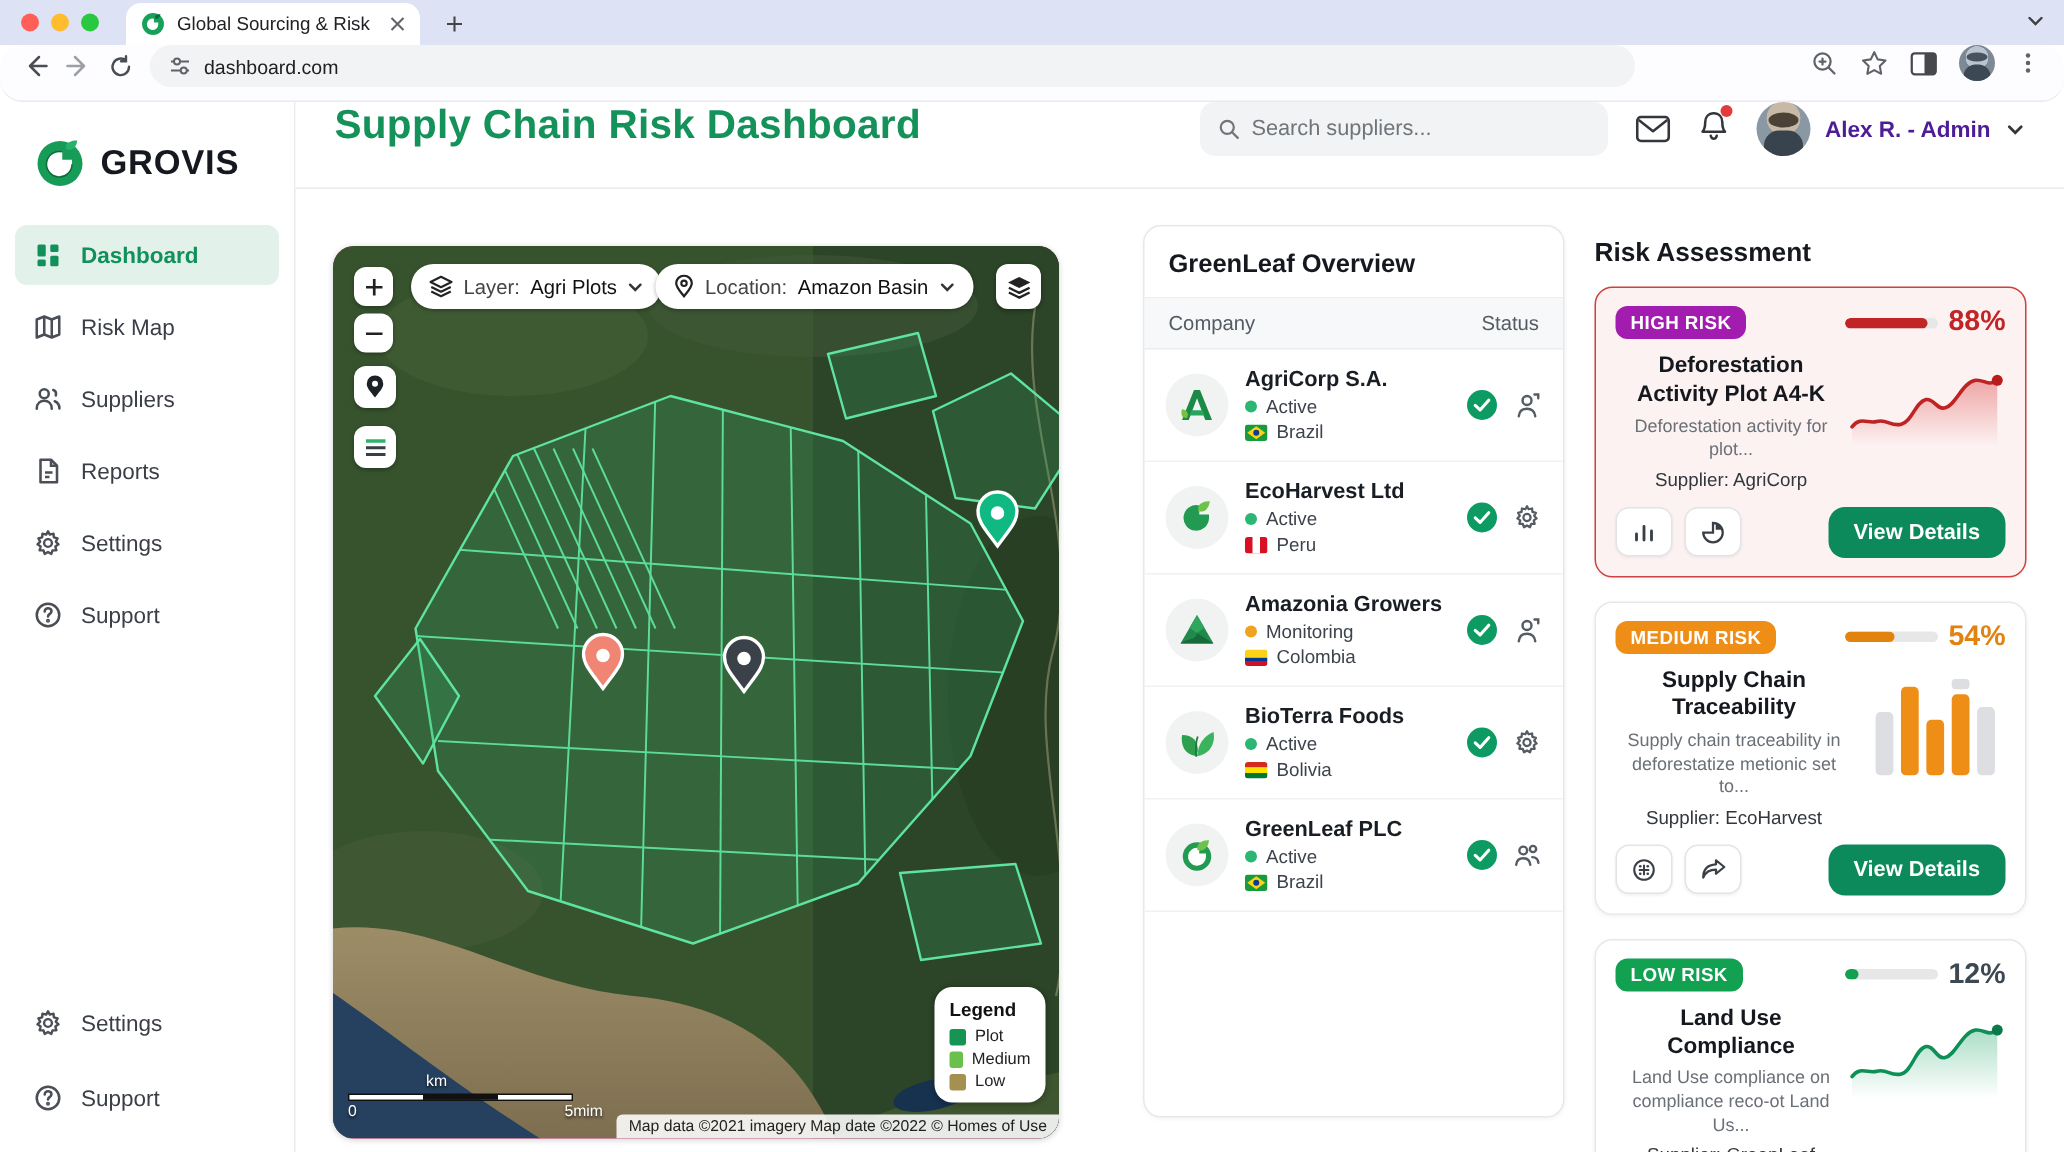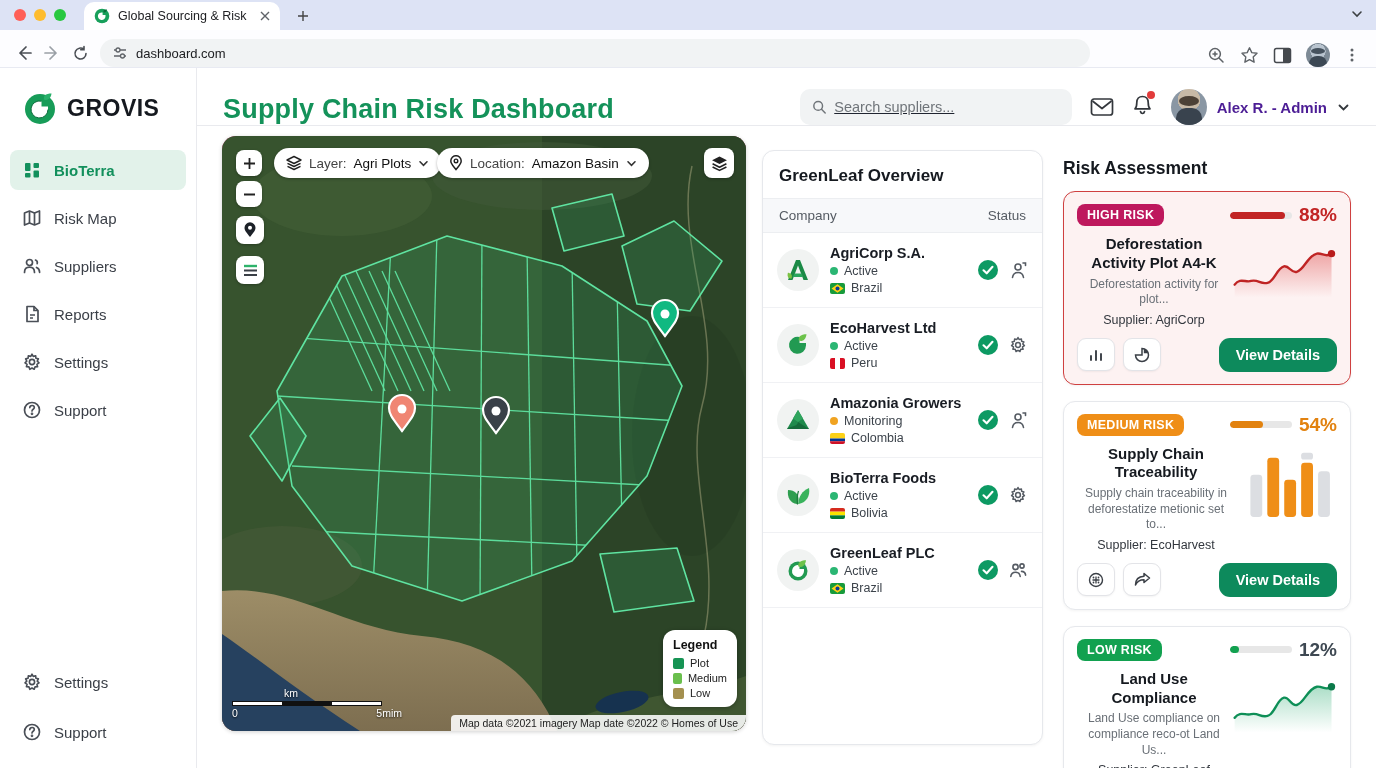--- a/index.html
+++ b/index.html
@@ -11,21 +11,21 @@
   .tabstrip { position:absolute; left:0; top:0; width:1376px; height:30px; background:#dde3f5; }
   .lights { position:absolute; left:14px; top:9px; display:flex; gap:8px; }
   .light { width:12px; height:12px; border-radius:50%; }
   .light.r { background:#ff5f57; } .light.y { background:#febc2e; } .light.g { background:#28c840; }
   .tab { position:absolute; left:84px; top:2px; width:196px; height:28px; background:#fff;
          border-radius:10px 10px 0 0; display:flex; align-items:center; gap:8px; padding:0 10px; }
   .tab-title { font-size:12.5px; color:#202124; flex:1; white-space:nowrap; overflow:hidden; }
   .newtab { position:absolute; left:292px; top:5px; width:22px; height:22px; display:flex; align-items:center; justify-content:center; border-radius:50%; }
   .tabchevron { position:absolute; right:12px; top:7px; }
   .addressbar { position:absolute; left:0; top:30px; width:1376px; height:38px; background:#fdfdff;
-                display:flex; align-items:flex-end; padding:0 10px; border-bottom:1px solid #e8eaf2; }
+                display:flex; align-items:flex-start; padding:0 10px; border-bottom:1px solid #e8eaf2;border-radius:15px; }
   .navbtn { width:28px; height:28px; display:flex; align-items:center; justify-content:center; border-radius:50%; }
   .urlpill { height:28px; flex:1; margin:0 12px 0 6px; background:#f1f3f4; border-radius:14px;
              display:flex; align-items:center; gap:8px; padding:0 12px; max-width:990px; }
   .url-text { font-size:13px; color:#202124; }
   .chrome-right { display:flex; align-items:center; gap:14px; margin-left:auto; padding-right:6px; }
   .mini-avatar { width:24px; height:24px; border-radius:50%; background:radial-gradient(circle at 50% 35%, #b9c4cf 0 38%, #7d8a96 39% 100%); position:relative; overflow:hidden;}
   .mini-avatar::after{content:""; position:absolute; left:5px; top:5px; width:14px; height:6px; border-radius:50%; background:#46525e;}
   .mini-avatar::before{content:""; position:absolute; left:3px; top:13px; width:18px; height:12px; border-radius:8px 8px 0 0; background:#3c4854;}
 
   
@@ -35,36 +35,36 @@
   .brand-name { font-size:23px; font-weight:800; letter-spacing:.5px; color:#15191f; }
   .nav { display:flex; flex-direction:column; gap:8px; padding:0 10px; }
   .nav-item { display:flex; align-items:center; gap:12px; height:40px; padding:0 12px; border-radius:8px; cursor:pointer; }
   .nav-item .lbl { font-size:15px; color:#3a3f47; font-weight:500; }
   .nav-item.active { background:#e2f2ea; }
   .nav-item.active .lbl { color:#12905c; font-weight:700; }
   .nav-item svg { stroke:#4a4f57; }
   .nav-item.active svg { stroke:#12905c; }
   .sidebar-footer { position:absolute; left:10px; bottom:16px; width:177px; display:flex; flex-direction:column; gap:10px; }
 
-  .header { position:absolute; left:197px; top:0; width:1179px; height:58px; background:#fff; border-bottom:1px solid #e9eaee; display:flex; align-items:flex-end; padding:0 26px; }
+  .header { position:absolute; left:197px; top:0; width:1179px; height:58px; background:#fff; border-bottom:1px solid #e9eaee; display:flex; align-items:flex-start; padding:0 26px; }
   .page-title { font-size:27px; font-weight:800; color:#14925a; letter-spacing:.2px; }
   .header-right { margin-left:auto; display:flex; align-items:center; gap:18px; }
-  .search { width:272px; height:36px; background:#f1f3f4; border-radius:10px; display:flex; align-items:center; gap:8px; padding:0 12px;text-decoration:underline; }
+  .search { width:272px; height:36px; background:#f1f3f4; border-radius:10px; display:flex; align-items:center; gap:8px; padding:0 12px; }
   .search input { border:none; outline:none; background:transparent; font-size:14.5px; color:#333; width:100%; font-family:"Liberation Sans",sans-serif; }
   .search input::placeholder { color:#70757a; }
   .bell-wrap { position:relative; }
   .bell-dot { position:absolute; right:-2px; top:-3px; width:8px; height:8px; border-radius:50%; background:#e23b3b; }
   .user { display:flex; align-items:center; gap:10px; cursor:pointer; }
   .avatar { width:36px; height:36px; border-radius:50%; background:radial-gradient(circle at 50% 30%, #c7b9a6 0 36%, #8a97a4 37% 100%); position:relative; overflow:hidden; }
   .avatar::after{content:""; position:absolute; left:8px; top:7px; width:20px; height:10px; border-radius:50%; background:#4c4136;}
   .avatar::before{content:""; position:absolute; left:5px; top:19px; width:26px; height:18px; border-radius:10px 10px 0 0; background:#39434e;}
   .user-name { font-size:15px; font-weight:700; color:#4c1d95; }
 
   
-  .map-card { position:absolute; left:222px; top:68px; width:524px; height:595px; border-radius:14px; overflow:hidden; box-shadow:0 1px 4px rgba(0,0,0,.18); background:#ec4899; }
+  .map-card { position:absolute; left:222px; top:96px; width:484px; height:595px; border-radius:14px; overflow:hidden; box-shadow:0 1px 4px rgba(0,0,0,.18); background:#ec4899; }
   .map-card > svg.mapbg { position:absolute; inset:0; }
   .mbtn { position:absolute; background:#fff; border-radius:8px; box-shadow:0 1px 3px rgba(0,0,0,.3); display:flex; align-items:center; justify-content:center; cursor:pointer; }
   .zoombox { left:14px; top:14px; width:26px; display:flex; flex-direction:column; gap:5px; position:absolute; }
   .zoombox .mbtn { position:static; width:26px; height:26px; }
   .pill { position:absolute; top:12px; height:30px; background:#fff; border-radius:16px; box-shadow:0 1px 3px rgba(0,0,0,.3); display:flex; align-items:center; gap:7px; padding:0 12px; cursor:pointer; }
   .pill .plabel { font-size:13.5px; color:#444; }
   .pill .pvalue { font-size:13.5px; color:#111; font-weight:400; }
   .legend { position:absolute; right:9px; bottom:24px; width:74px; background:#fff; border-radius:12px; box-shadow:0 1px 4px rgba(0,0,0,.3); padding:8px 10px; }
   .legend-title { font-size:12.5px; font-weight:800; color:#111; margin-bottom:5px; }
   .legend-row { display:flex; align-items:flex-end; gap:6px; margin-top:3px; }
@@ -91,21 +91,21 @@
   .flag { width:15px; height:11px; border-radius:2px; overflow:hidden; display:inline-block; }
   .sup-icons { display:flex; align-items:center; gap:9px; }
 
   
   .risk-col { position:absolute; left:1063px; top:82px; width:288px; }
   .risk-title { font-size:17.5px; font-weight:800; color:#15191f; margin:8px 0 12px; }
   .risk-card { border-radius:12px; padding:12px 13px; margin-bottom:16px; border:1px solid #e6e8ec; background:#fff; box-shadow:0 1px 3px rgba(0,0,0,.05); }
   .risk-card.high { background:#fdf2f2; border-color:#cf4040; }
   .rc-top { display:flex; align-items:center; justify-content:space-between; }
   .badge { font-size:12.5px; font-weight:800; color:#fff; padding:4px 10px; border-radius:8px; letter-spacing:.3px; }
-  .badge.high { background:#be185d; } .badge.med { background:#ef8e17; } .badge.low { background:#12a150; }
+  .badge.high { background:#a21caf; } .badge.med { background:#ef8e17; } .badge.low { background:#12a150; }
   .prog { display:flex; align-items:center; gap:7px; }
   .prog-track { width:62px; height:7px; border-radius:4px; background:#e7e7e7; overflow:hidden; }
   .prog-fill { height:7px; border-radius:4px; }
   .pct { font-size:19px; font-weight:800; }
   .pct.high{color:#c22525;} .pct.med{color:#e2820f;} .pct.low{color:#3e4852;}
   .rc-mid { display:flex; margin-top:9px; }
   .rc-text { width:158px;text-align:center; }
   .rc-title { font-size:15px; font-weight:800; color:#15191f; line-height:1.25; }
   .rc-desc { font-size:12px; color:#6a7077; margin-top:4px; line-height:1.3; }
   .rc-supplier { font-size:12.5px; color:#32373e; margin-top:5px; }
@@ -206,21 +206,21 @@
         <span class="brand-name">GROVIS</span>
       </div>
       <nav class="nav">
         <div class="nav-item active">
           <svg width="20" height="20" viewBox="0 0 20 20" fill="none" stroke-width="1.8">
             <rect x="3" y="3" width="5.5" height="8" rx="1" fill="#12905c" stroke="none"></rect>
             <rect x="11.5" y="3" width="5.5" height="5" rx="1" fill="#12905c" stroke="none"></rect>
             <rect x="3" y="13" width="5.5" height="4.5" rx="1" fill="#12905c" stroke="none"></rect>
             <rect x="11.5" y="10.5" width="5.5" height="7" rx="1" fill="#12905c" stroke="none"></rect>
           </svg>
-          <span class="lbl">BioTerra</span>
+          <span class="lbl">Dashboard</span>
         </div>
         <div class="nav-item">
           <svg width="20" height="20" viewBox="0 0 20 20" fill="none" stroke-width="1.7">
             <path d="M2.5 5 L7.5 3 L12.5 5 L17.5 3 V15 L12.5 17 L7.5 15 L2.5 17 Z" stroke-linejoin="round"></path>
             <path d="M7.5 3 V15 M12.5 5 V17"></path>
           </svg>
           <span class="lbl">Risk Map</span>
         </div>
         <div class="nav-item">
           <svg width="20" height="20" viewBox="0 0 20 20" fill="none" stroke-width="1.7">

